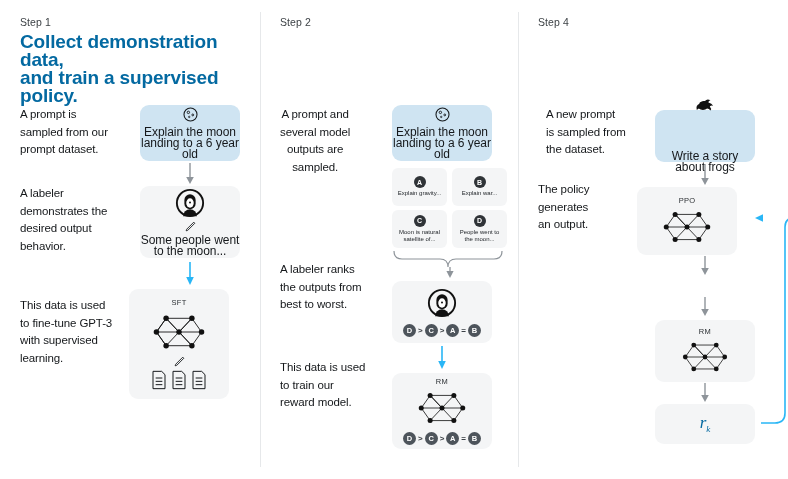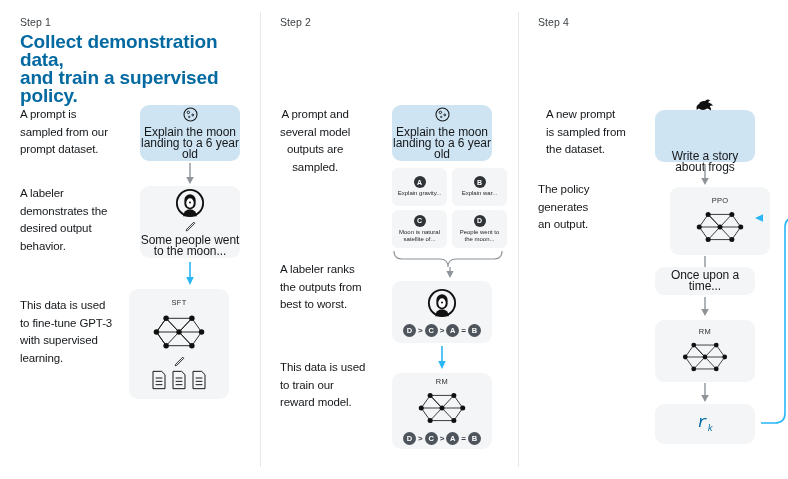--- a/index.html
+++ b/index.html
@@ -84,21 +84,21 @@
   .rank-badge {
     width: 13px; height: 13px; border-radius: 50%;
     background: #4d545b; color: #fff;
     font-size: 7.5px; font-weight: bold;
     display: flex; align-items: center; justify-content: center;
   }
   .rank-op { font-size: 8px; color: #3b4045; font-weight: bold; }
 
   
   .arrow { position: absolute; }
-  .rk { font-family: Liberation Mono, monospace; font-style: italic; font-size: 17px; color: #0369a1; text-align: center; }
+  .rk { font-family: Liberation Serif, serif; font-style: italic; font-size: 17px; color: #0369a1; text-align: center; }
   .rk sub { font-size: 9px; font-style: italic; }
 
   svg { display: block; overflow: visible; }
 </style>
 </head>
 <body>
 
 <div class="page">
 
   <div class="divider" id="divider-1"></div>
@@ -344,21 +344,21 @@
 about frogs</div>
     </div>
 
     <div class="arrow" style="left:182px; top:164px;">
       <svg width="10" height="22">
         <line x1="5" y1="0" x2="5" y2="15" stroke="#8e949a" stroke-width="1.4"></line>
         <polygon points="5,21 1.2,14 8.8,14" fill="#8e949a"></polygon>
       </svg>
     </div>
 
-    <div class="box gray" style="left:152px; top:187px; width:100px; height:68px;">
+    <div class="box gray" style="left:119px; top:187px; width:100px; height:68px;">
       <div class="box-tag">PPO</div>
       <span style="margin-top:2px;">
         <svg width="56" height="40" viewBox="0 0 72 54">
           <g stroke="#111" stroke-width="1.1" fill="none">
             <path d="M20 10 L8 27 L20 44 M20 10 L36 27 L20 44 M20 10 L52 10 M20 10 L36 27
                      M52 10 L64 27 L52 44 M52 10 L36 27 L52 44 M20 44 L52 44
                      M8 27 L36 27 L64 27"></path>
           </g>
           <g fill="#111">
             <circle cx="20" cy="10" r="3.4"></circle>
@@ -373,23 +373,20 @@
       </span>
     </div>
 
     <div class="arrow" style="left:182px; top:256px;">
       <svg width="10" height="20">
         <line x1="5" y1="0" x2="5" y2="13" stroke="#8e949a" stroke-width="1.4"></line>
         <polygon points="5,19 1.2,12 8.8,12" fill="#8e949a"></polygon>
       </svg>
     </div>
 
-    <div class="box gray" style="left:137px; top:267px; width:100px; height:28px;">
-      <div class="box-caption">Once upon a time...</div>
-    </div>
 
     <div class="arrow" style="left:182px; top:297px;">
       <svg width="10" height="20">
         <line x1="5" y1="0" x2="5" y2="13" stroke="#8e949a" stroke-width="1.4"></line>
         <polygon points="5,19 1.2,12 8.8,12" fill="#8e949a"></polygon>
       </svg>
     </div>
 
     <div class="box gray" style="left:137px; top:320px; width:100px; height:62px;">
       <div class="box-tag">RM</div>

